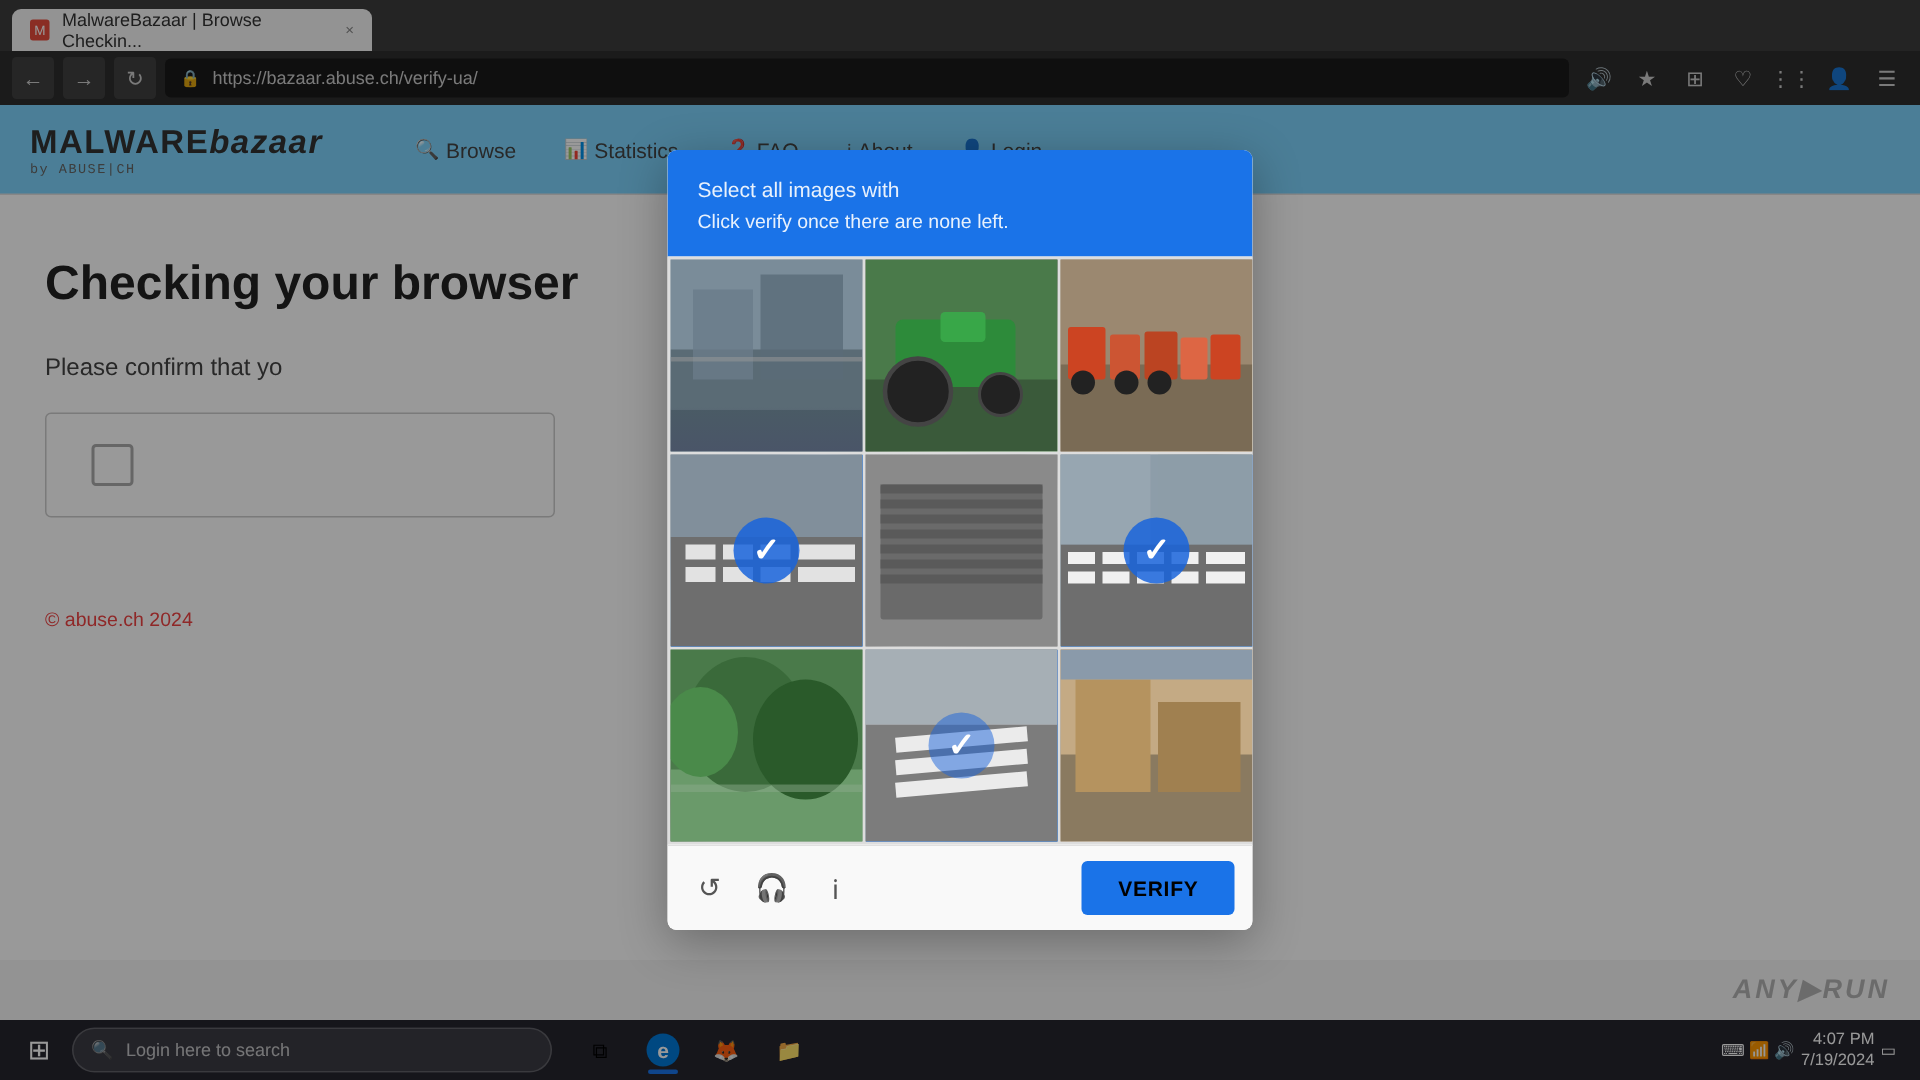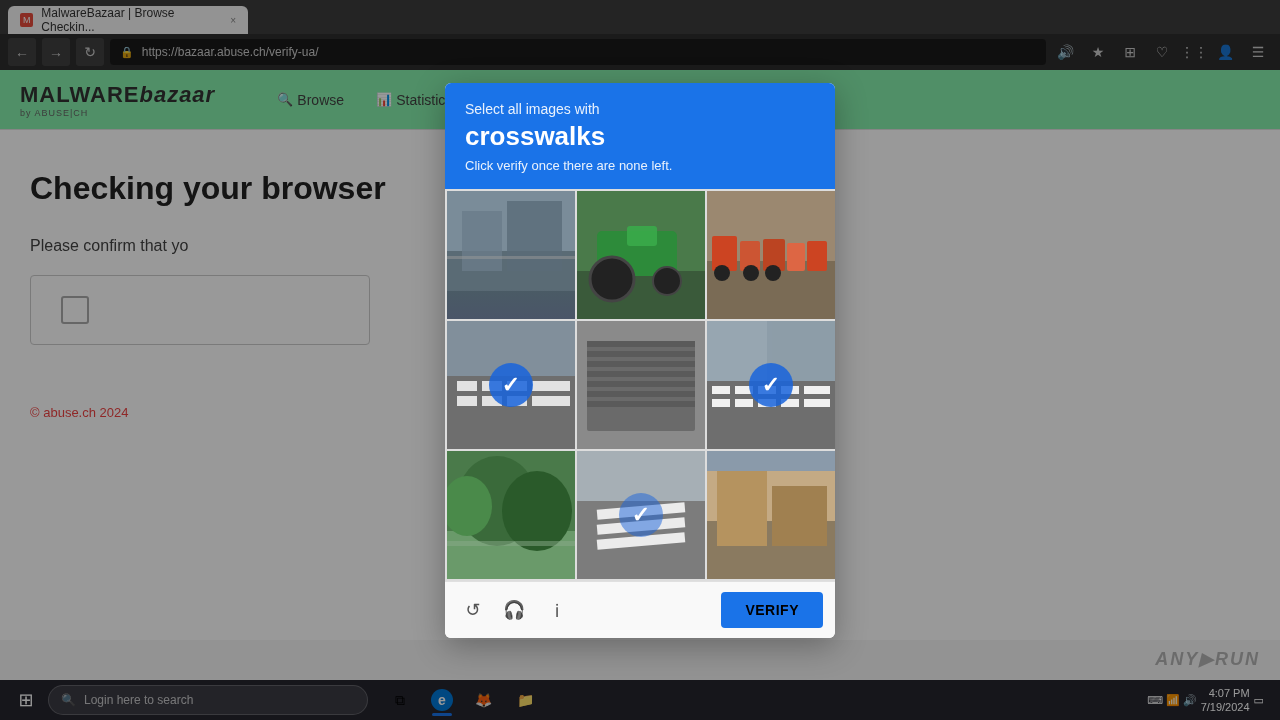--- a/index.html
+++ b/index.html
@@ -86,21 +86,21 @@
     }
 
     
     .website {
       background: white;
       height: calc(720px - 40px - 34px - 36px - 40px);
     }
 
     
     .site-header {
-      background: #86efac;
+      background: #7dd3fc;
       border-bottom: 1px solid #e0e0e0;
       height: 60px;
       display: flex;
       align-items: center;
       padding: 0 20px;
       gap: 30px;
     }
     .site-logo {
       display: flex;
       flex-direction: column;
@@ -109,20 +109,21 @@
       font-size: 22px;
       font-weight: bold;
       color: #222;
       letter-spacing: 1px;
     }
     .site-logo-main span { color: #333; }
     .site-logo-sub {
       font-size: 9px;
       color: #666;
       letter-spacing: 1px;
+      font-family: Liberation Mono, monospace;
     }
     .site-nav {
       display: flex;
       align-items: center;
       gap: 8px;
       margin-left: 20px;
     }
     .nav-item {
       padding: 6px 12px;
       font-size: 14px;
@@ -509,21 +510,20 @@
   <div class="site-footer">
     <span>© abuse.ch 2024</span>
   </div>
 </div>
 
 <div class="overlay">
   <div class="captcha-modal">
 
     <div class="captcha-header">
       <div class="captcha-header-sub">Select all images with</div>
-      <div class="captcha-header-title">crosswalks</div>
       <div class="captcha-header-hint">Click verify once there are none left.</div>
     </div>
 
     <div class="captcha-grid">
 
       <div class="captcha-cell img-street-1">
         <div class="captcha-cell-inner">
           <svg width="128" height="128" viewBox="0 0 128 128" xmlns="http://www.w3.org/2000/svg">
             <rect width="128" height="128" fill="#7a8c99"></rect>
             <rect x="0" y="60" width="128" height="40" fill="#5a6b75"></rect>

